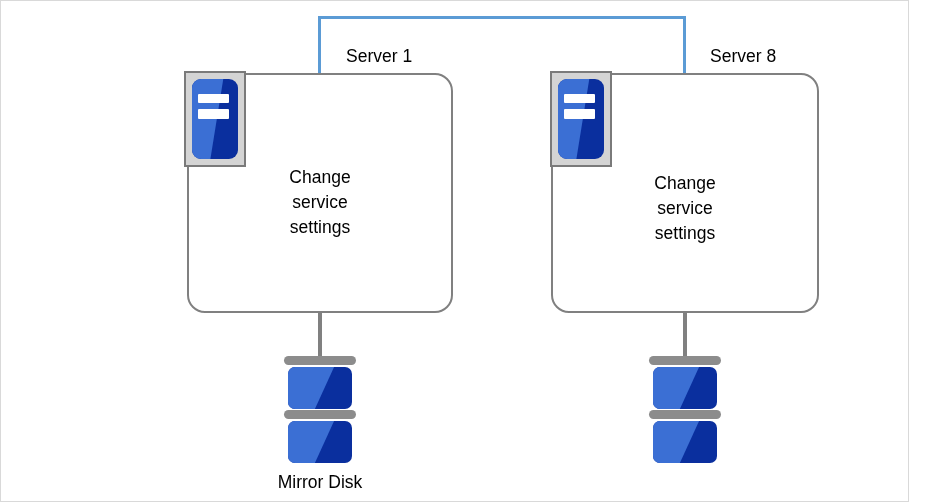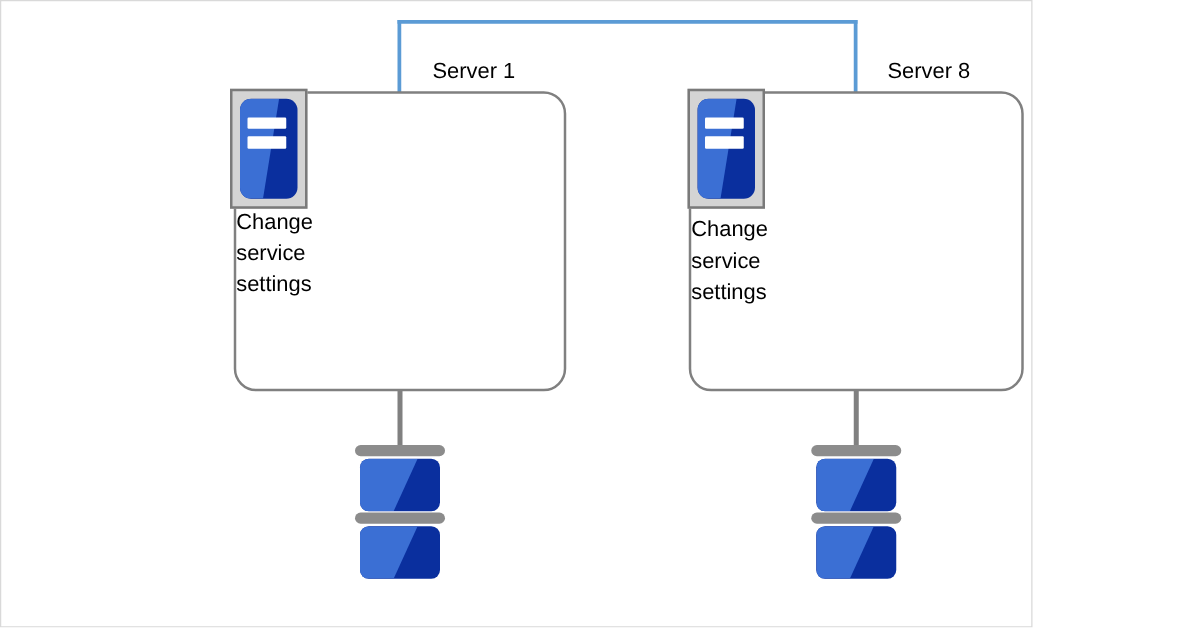--- a/index.html
+++ b/index.html
@@ -5,21 +5,21 @@
   html, body {
     margin: 0;
     padding: 0;
     background: #ffffff;
   }
   body {
     font-family: "Liberation Sans", sans-serif;
   }
   #canvas {
     position: relative;
-    width: 826px;
+    width: 909px;
     height: 502px;
     background: #ffffff;
     box-sizing: border-box;
     border: 1px solid #d9d9d9;
     overflow: hidden;
   }
 
   
   .bracket-h {
     position: absolute;
@@ -44,21 +44,21 @@
     position: absolute;
     border: 2px solid #808080;
     border-radius: 18px;
     background: #ffffff;
     box-sizing: border-box;
   }
   .box-text {
     position: absolute;
     left: 0;
     right: 0;
-    text-align: left;
+    text-align: center;
     font-size: 17.5px;
     color: #000000;
     line-height: 25px;
   }
 
   
   .srv-icon {
     position: absolute;
     width: 62px;
     height: 96px;
@@ -166,20 +166,21 @@
     </div>
   </div>
 
   <div class="conn-line" style="left:317px; top:311px; height:48px;"></div>
 
   <div class="disk-stack" style="left:283px; top:355px; height:110px;">
     <div class="disk-bar" style="top:0px;"></div>
     <div class="disk-plate" style="top:11px;"></div>
     <div class="disk-bar" style="top:54px;"></div>
     <div class="disk-plate" style="top:65px;"></div>
+    <div class="disk-label" style="top:118px;">Mirror Disk</div>
   </div>
 
   <div class="server-label" style="left:709px; top:47px;">Server 8</div>
 
   <div class="server-box" style="left:550px; top:72px; width:268px; height:240px;">
     <div class="box-text" style="top:96px;">Change</div>
     <div class="box-text" style="top:121px;">service</div>
     <div class="box-text" style="top:146px;">settings</div>
   </div>
 

